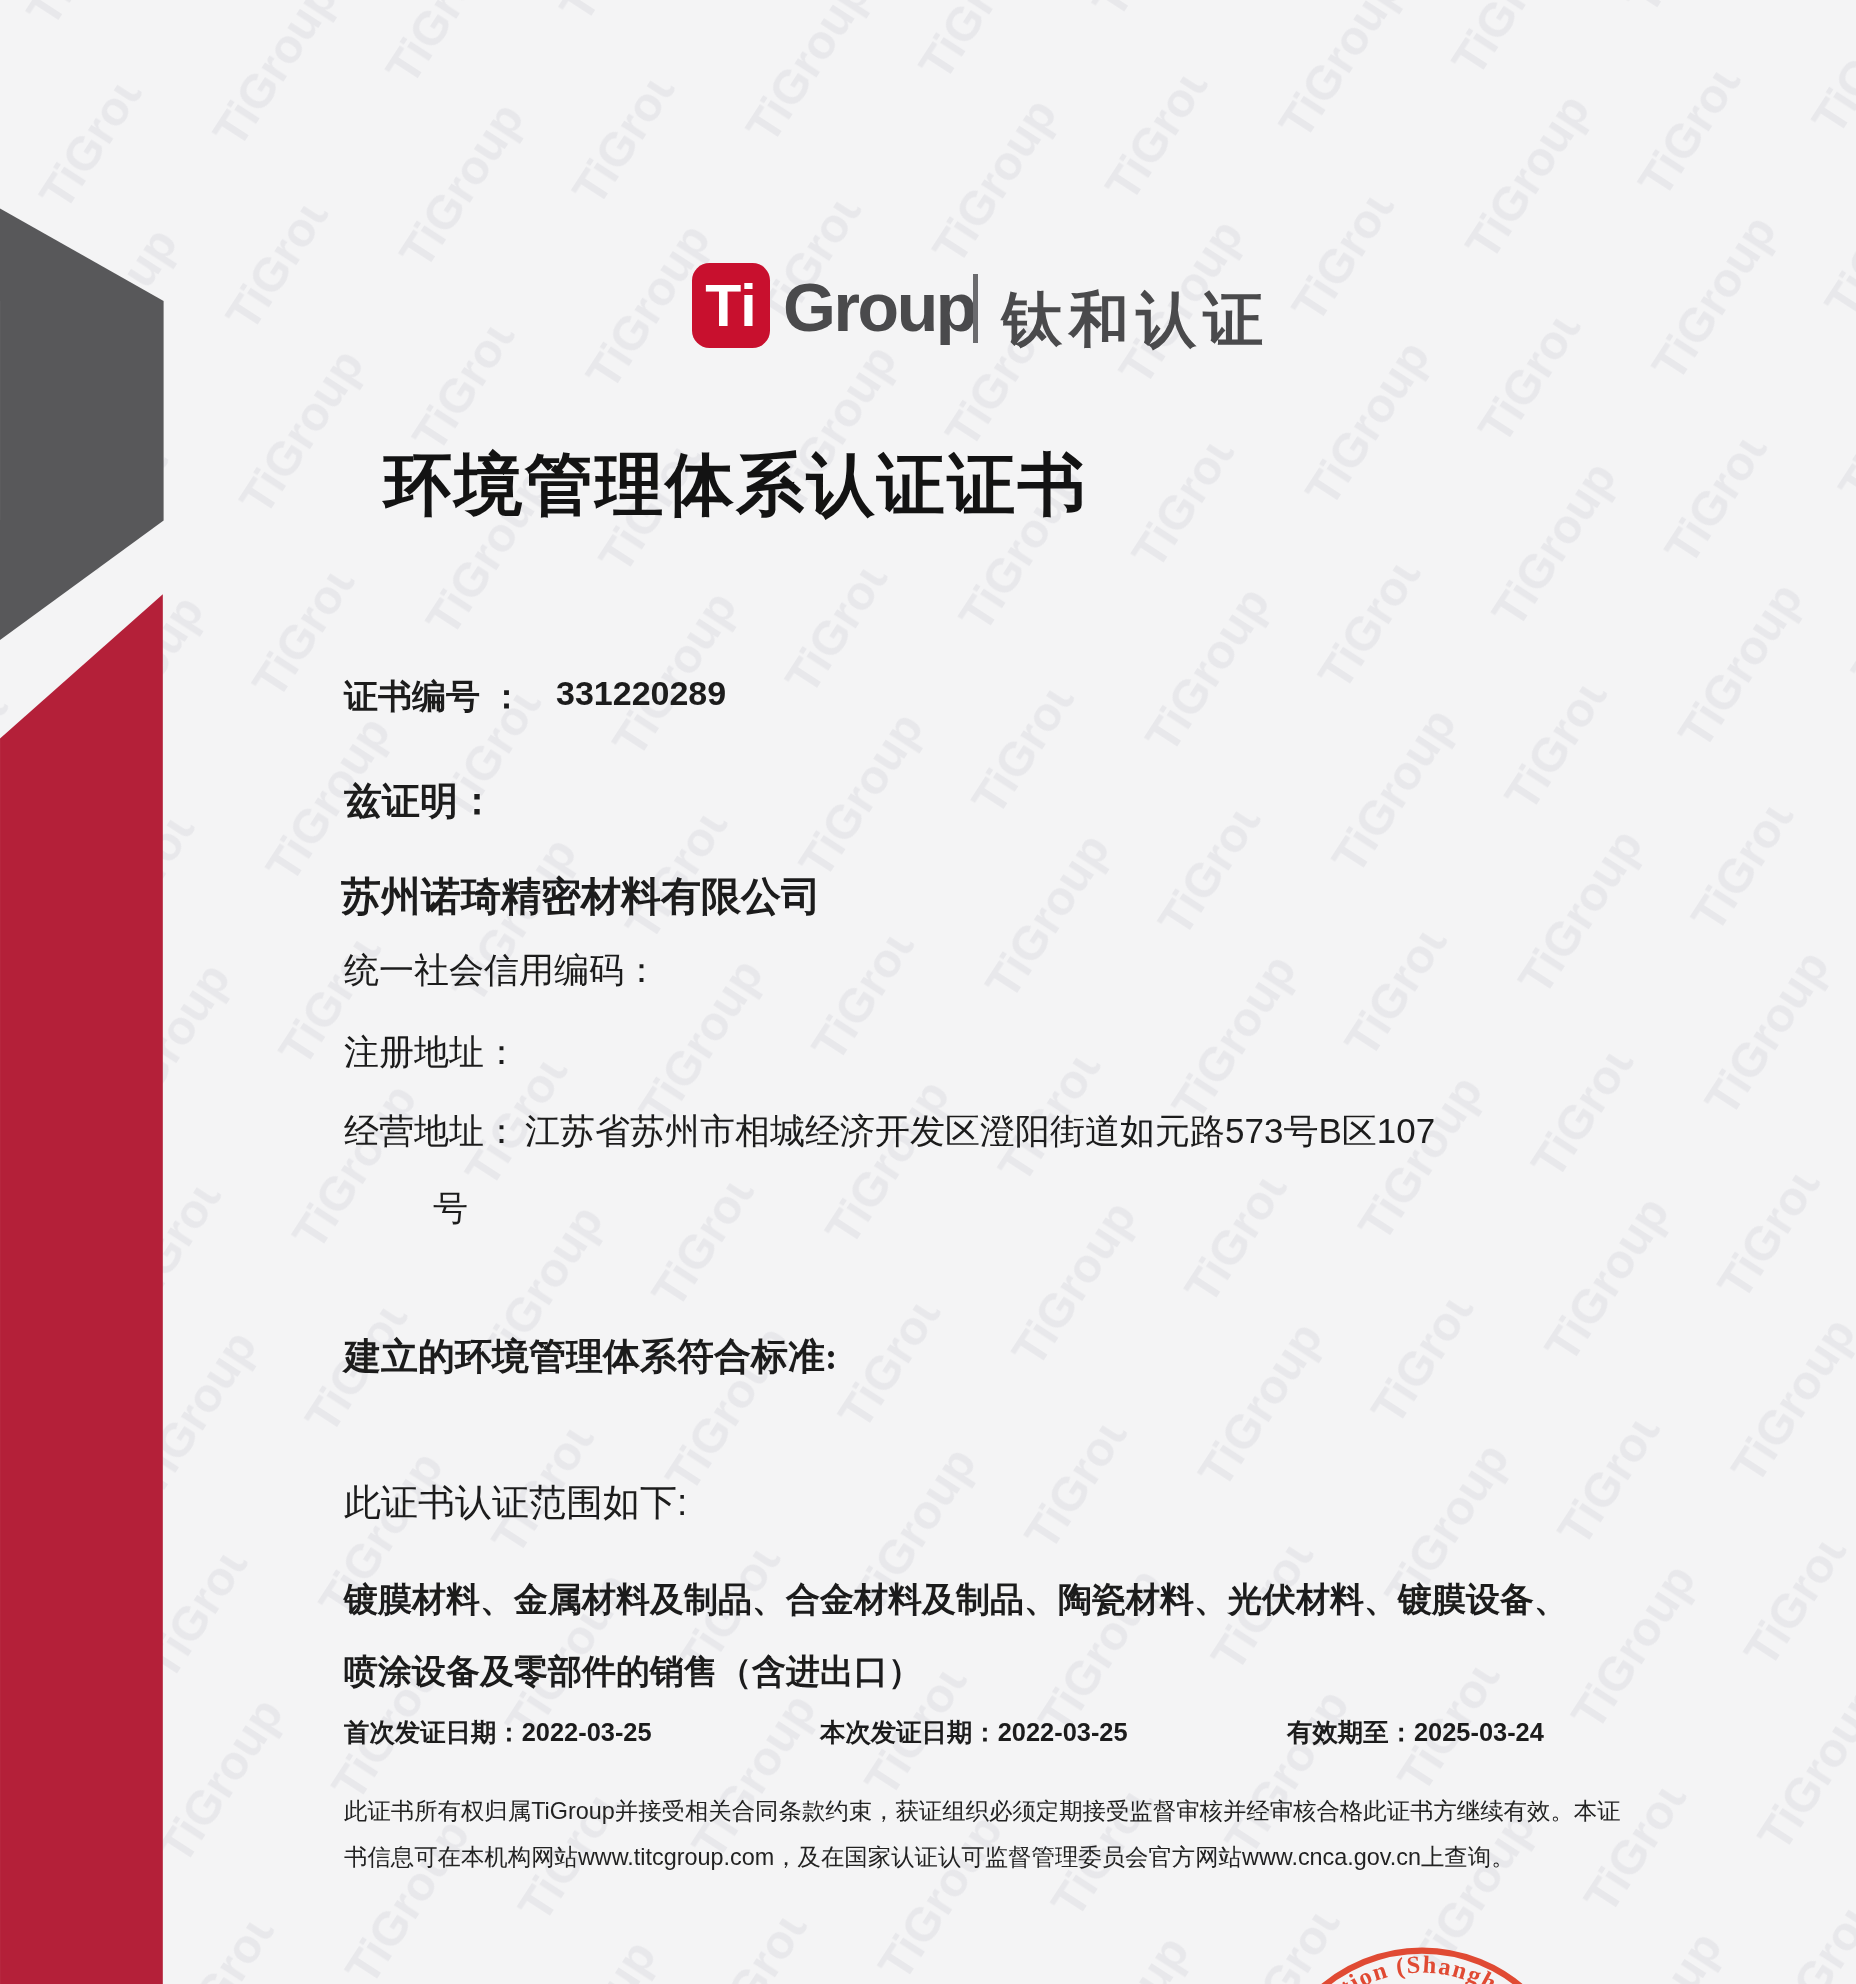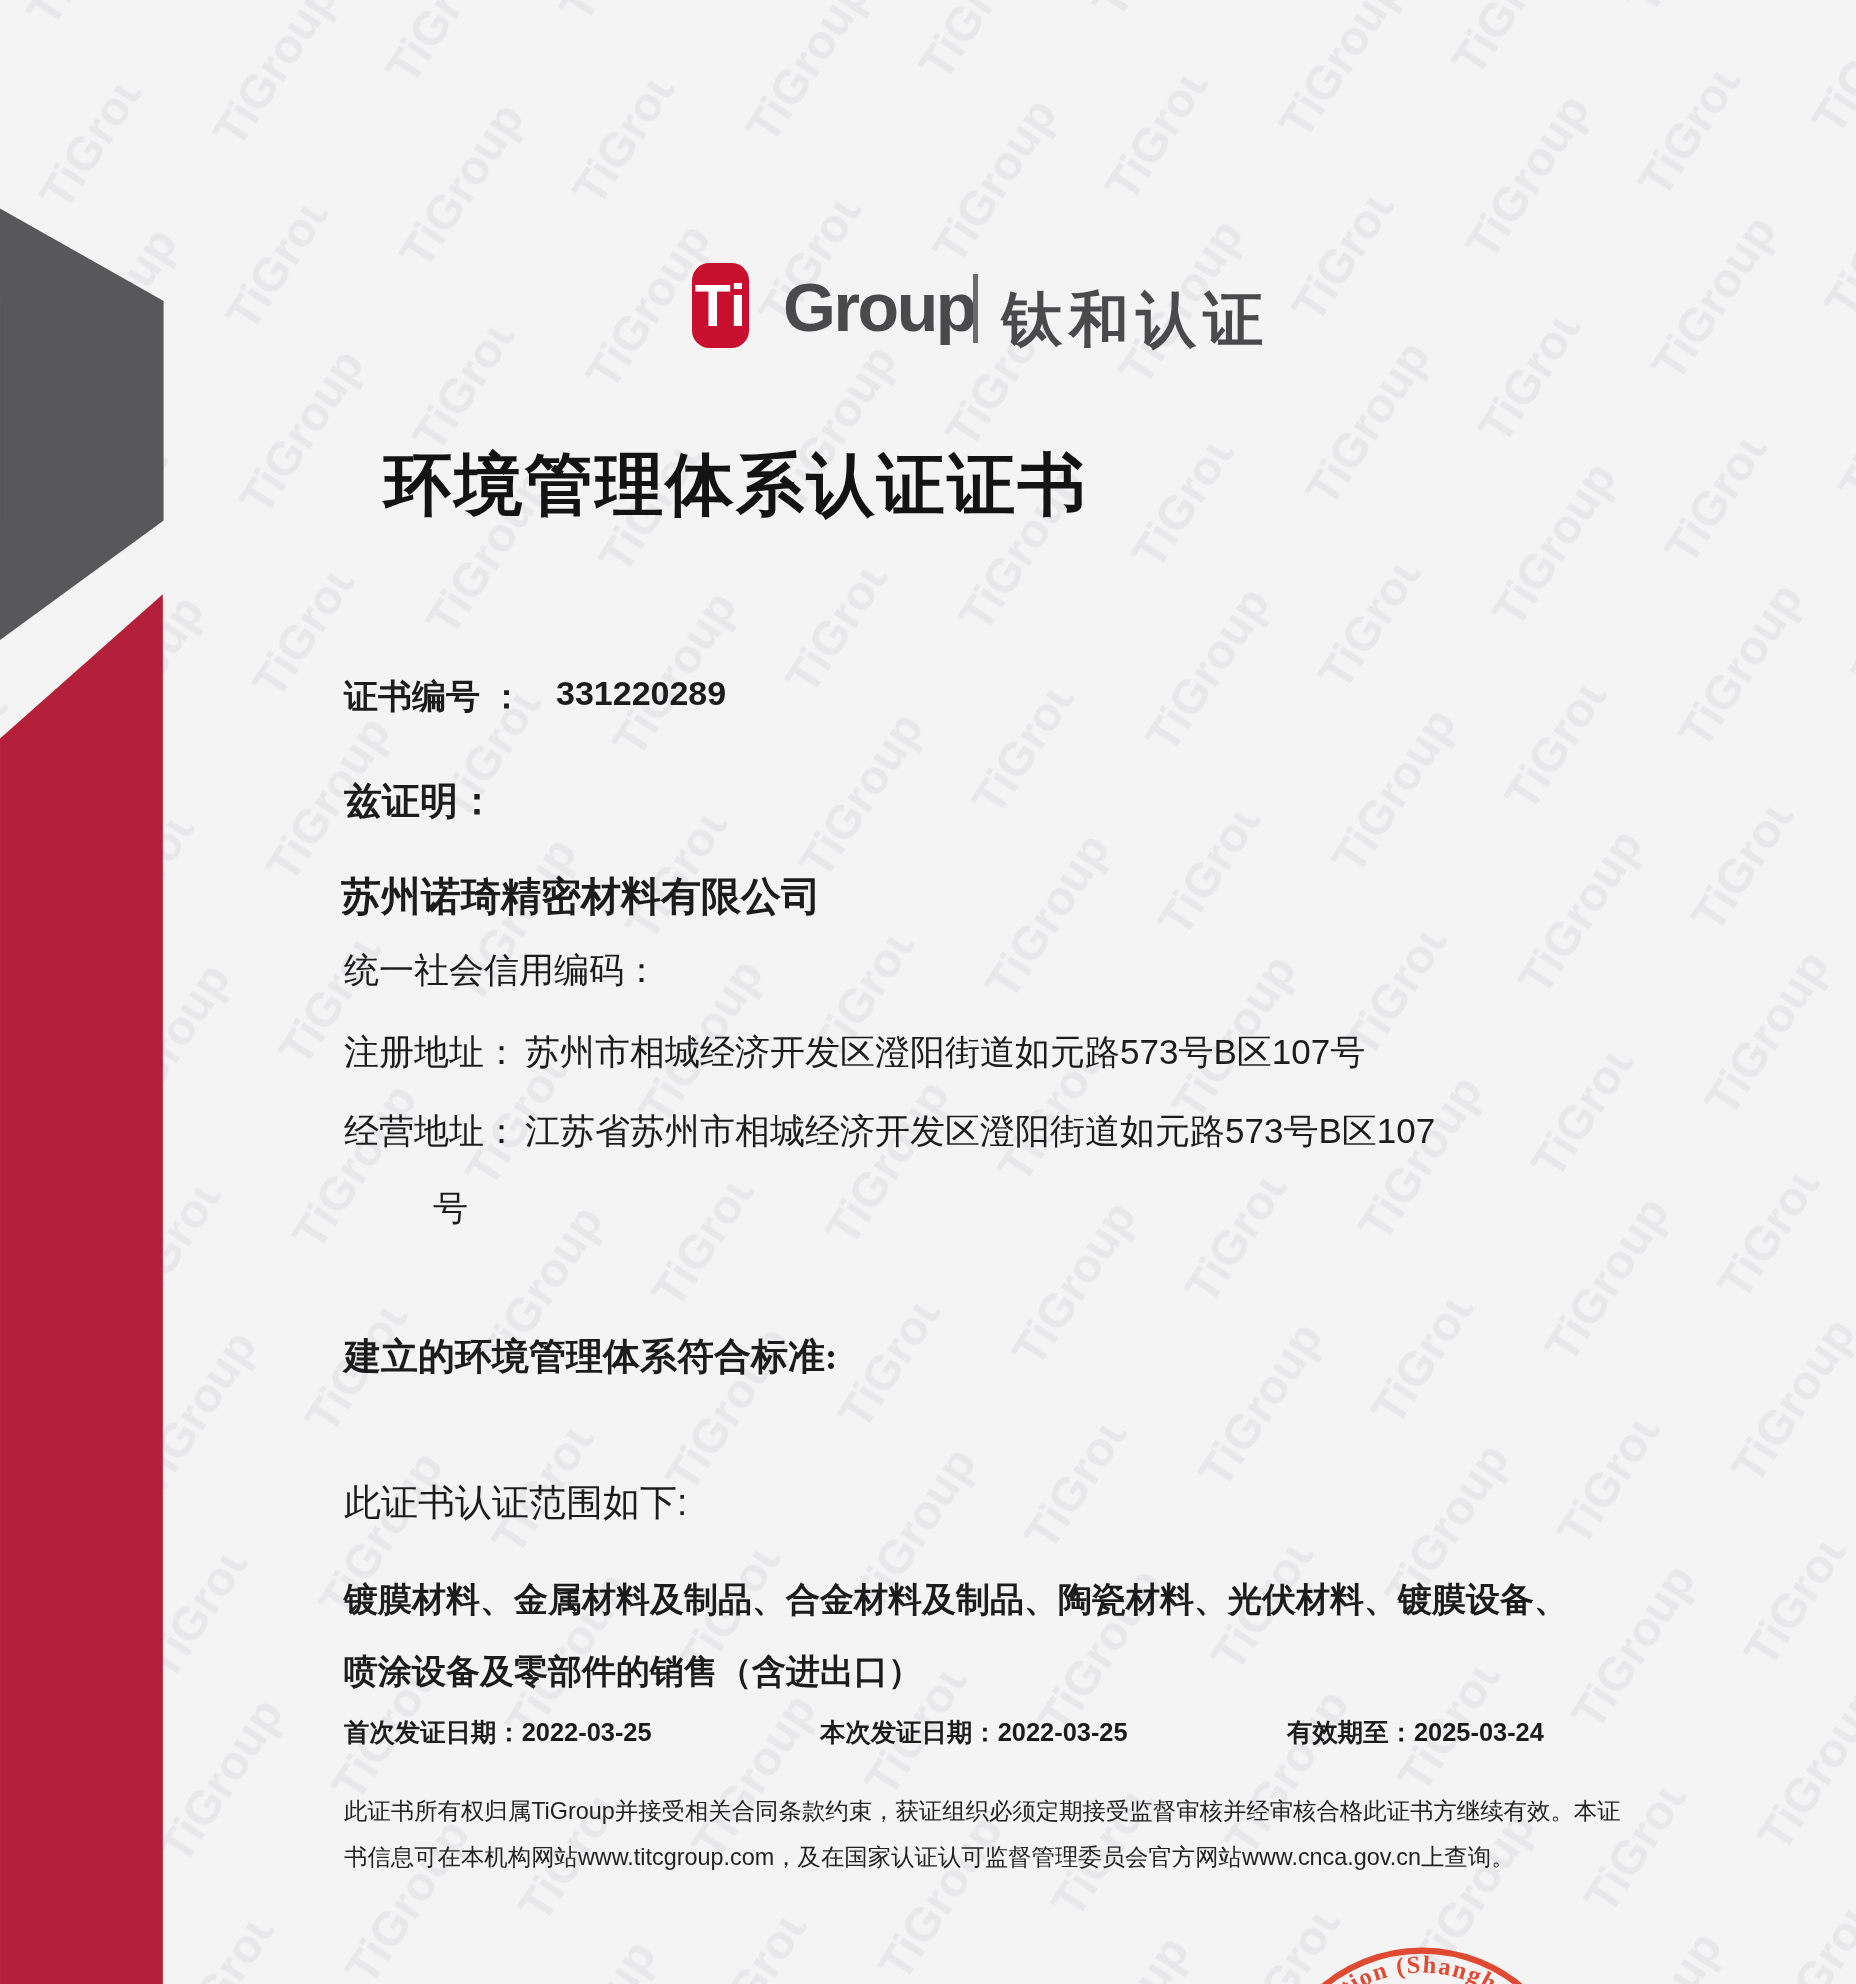--- a/index.html
+++ b/index.html
@@ -40,40 +40,39 @@
       </pattern>
     </defs>
     <rect x="0" y="0" width="4677" height="6614" fill="url(#wmp)"></rect>
   </svg>
 
   <svg class="abs" style="left:0;top:0;" width="1857" height="2626" viewBox="0 0 4677 6614">
     <polygon points="0,525 412,758 412,1311 0,1612" fill="#58585a"></polygon>
     <polygon points="0,1860 410,1497 410,5830 0,6085" fill="#b42039"></polygon>
   </svg>
 
-  <div class="abs ti-square" style="left:692px;top:263px;width:57px;height:85px;">
+  <div class="abs ti-square" style="left:692px;top:263px;width:78px;height:85px;">
     <span>Ti</span>
   </div>
   <div class="abs logo-group" style="left:783px;top:268px;">Group</div>
   <div class="abs logo-divider" style="left:973px;top:274px;width:5.2px;height:69px;"></div>
   <div class="abs logo-cn" style="left:1002px;top:280px;">钛和认证</div>
 
   <div class="abs cert-title" style="left:0;top:440px;">环境管理体系认证证书</div>
 
   <div class="abs txt line-certno" style="left:344px;top:654px;">证书编号 ：</div>
   <div class="abs txt line-certno" style="left:556px;top:654px;">331220289</div>
 
   <div class="abs txt line-certify" style="left:344px;top:776px;">兹证明：</div>
 
   <div class="abs txt line-company" style="left:341px;top:869px;">苏州诺琦精密材料有限公司</div>
 
   <div class="abs txt line-info" style="left:344px;top:947px;">统一社会信用编码：</div>
 
   <div class="abs txt line-info" style="left:344px;top:1029px;">注册地址：</div>
-  <div class="abs txt line-info" style="left:525px;top:1029px;">苏州市相城经济开发区澄阳街道如元路573号B区107号</div>
 
   <div class="abs txt line-info" style="left:344px;top:1108px;">经营地址：</div>
   <div class="abs txt line-info" style="left:525px;top:1108px;">江苏省苏州市相城经济开发区澄阳街道如元路573号B区107</div>
   <div class="abs txt line-info" style="left:433px;top:1185px;">号</div>
 
   <div class="abs txt line-stdintro" style="left:344px;top:1332px;font-family:Liberation Serif, serif;">建立的环境管理体系符合标准:</div>
   <div class="abs txt line-scopeintro" style="left:344px;top:1478px;">此证书认证范围如下:</div>
   <div class="abs txt line-scope" style="left:344px;top:1548px;">镀膜材料、金属材料及制品、合金材料及制品、陶瓷材料、光伏材料、镀膜设备、</div>
   <div class="abs txt line-scope" style="left:344px;top:1620px;">喷涂设备及零部件的销售（含进出口）</div>
 

